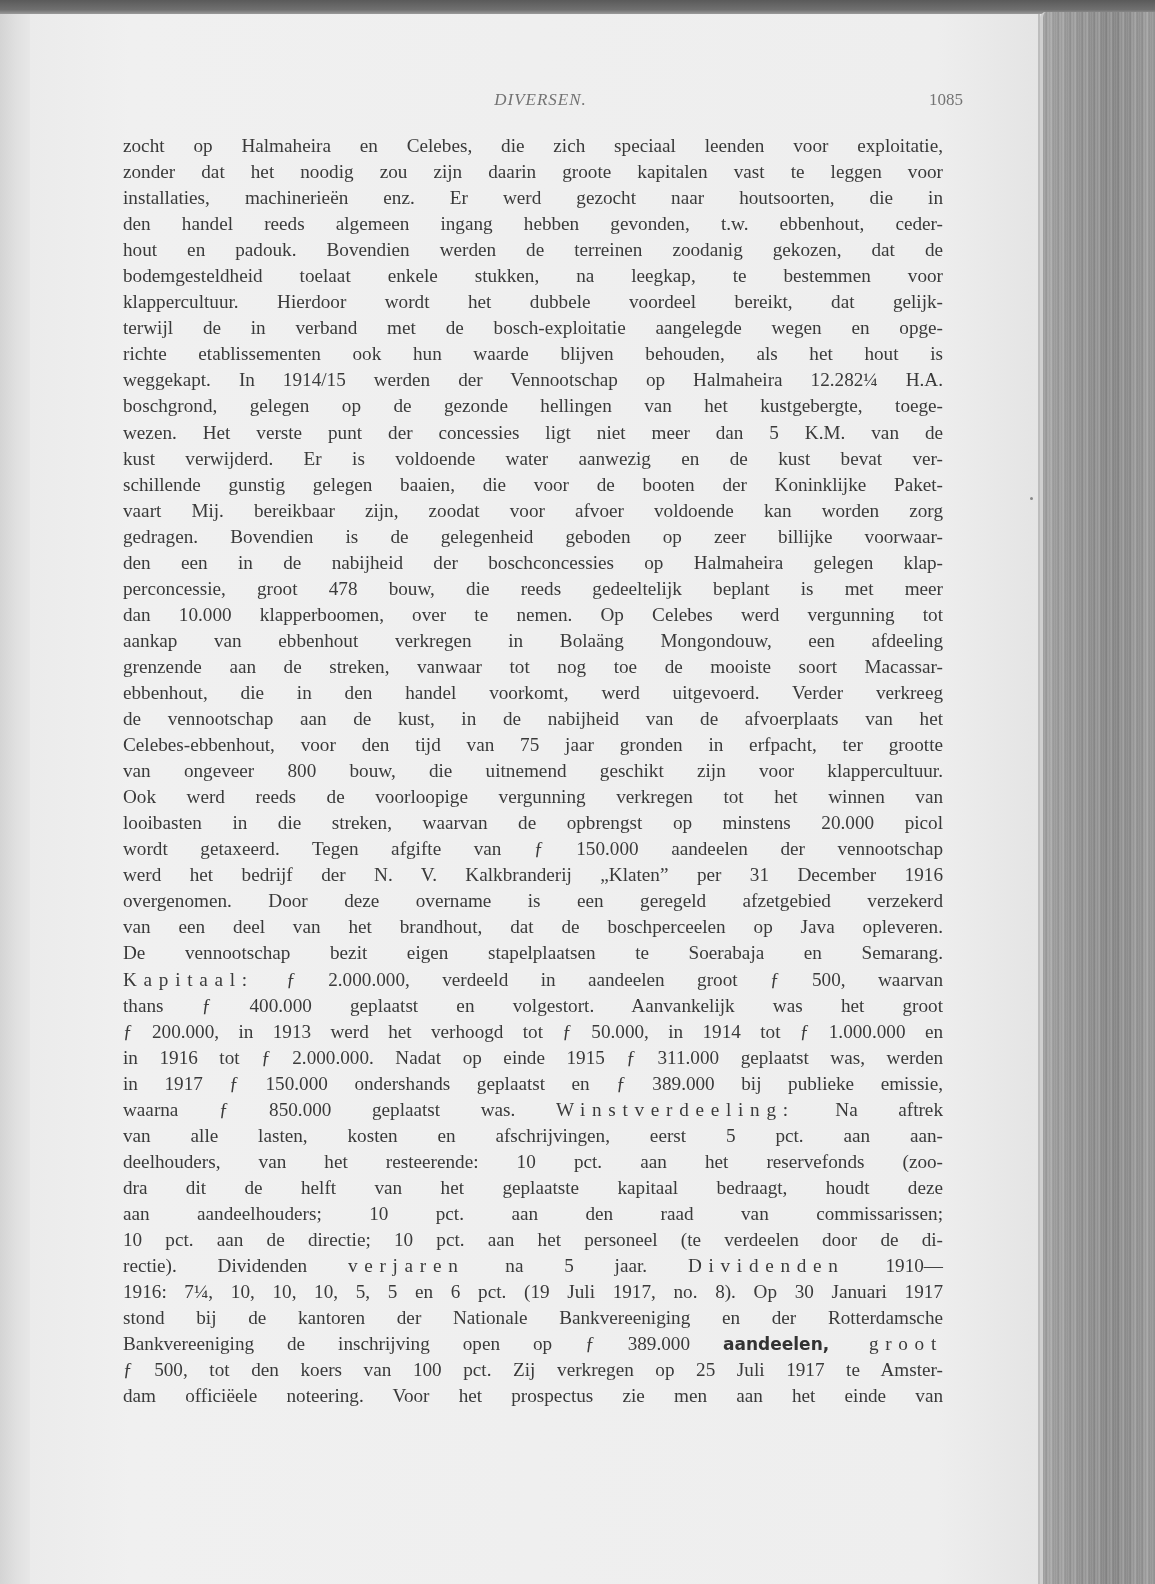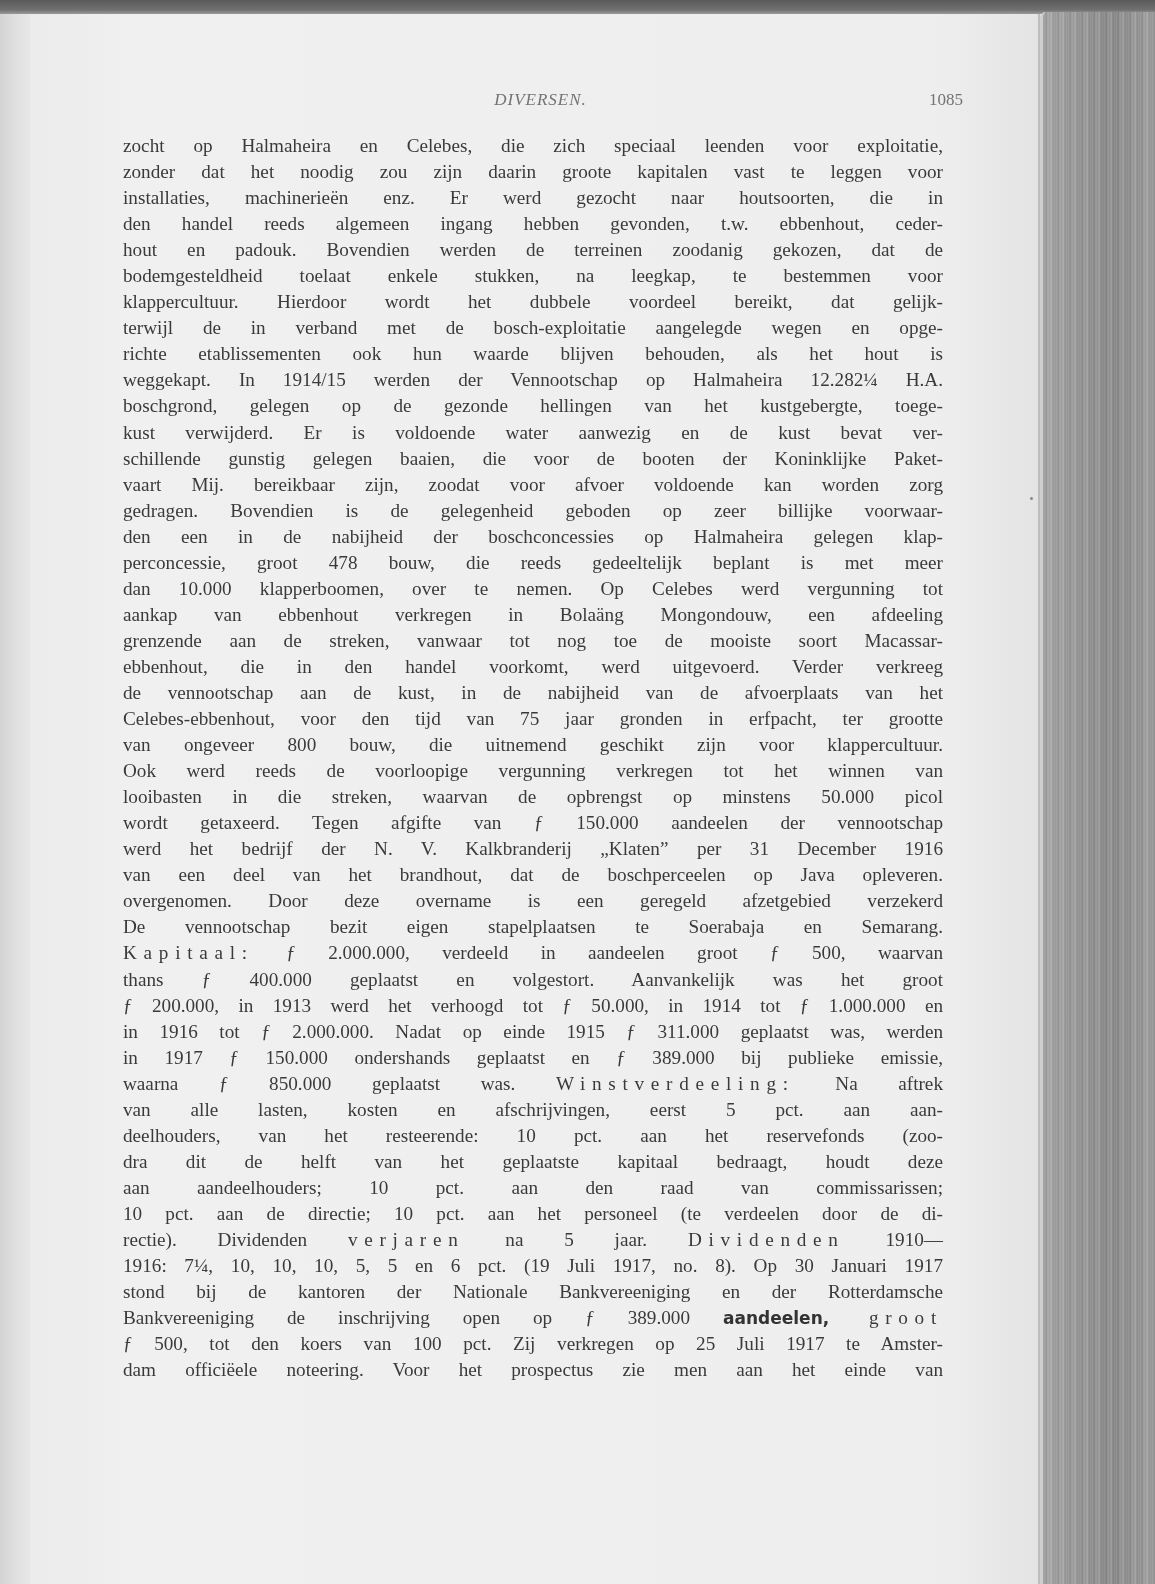--- a/index.html
+++ b/index.html
@@ -125,39 +125,40 @@
   <span class="line">zonder dat het noodig zou zijn daarin groote kapitalen vast te leggen voor</span>
   <span class="line">installaties, machinerieën enz.  Er werd gezocht naar houtsoorten, die in</span>
   <span class="line">den handel reeds algemeen ingang hebben gevonden, t.w. ebbenhout, ceder-</span>
   <span class="line">hout en padouk.  Bovendien werden de terreinen zoodanig gekozen, dat de</span>
   <span class="line">bodemgesteldheid toelaat enkele stukken, na leegkap, te bestemmen voor</span>
   <span class="line">klappercultuur.  Hierdoor wordt het dubbele voordeel bereikt, dat gelijk-</span>
   <span class="line">terwijl de in verband met de bosch-exploitatie aangelegde wegen en opge-</span>
   <span class="line">richte etablissementen ook hun waarde blijven behouden, als het hout is</span>
   <span class="line">weggekapt.  In 1914/15 werden der Vennootschap op Halmaheira 12.282¼ H.A.</span>
   <span class="line">boschgrond, gelegen op de gezonde hellingen van het kustgebergte, toege-</span>
+  <span class="line">wezen.  Het verste punt der concessies ligt niet meer dan 5 K.M. van de</span>
   <span class="line">kust verwijderd.  Er is voldoende water aanwezig en de kust bevat ver-</span>
   <span class="line">schillende gunstig gelegen baaien, die voor de booten der Koninklijke Paket-</span>
   <span class="line">vaart Mij. bereikbaar zijn, zoodat voor afvoer voldoende kan worden zorg</span>
   <span class="line">gedragen.  Bovendien is de gelegenheid geboden op zeer billijke voorwaar-</span>
   <span class="line">den een in de nabijheid der boschconcessies op Halmaheira gelegen klap-</span>
   <span class="line">perconcessie, groot 478 bouw, die reeds gedeeltelijk beplant is met meer</span>
   <span class="line">dan 10.000 klapperboomen, over te nemen.  Op Celebes werd vergunning tot</span>
   <span class="line">aankap van ebbenhout verkregen in Bolaäng Mongondouw, een afdeeling</span>
   <span class="line">grenzende aan de streken, vanwaar tot nog toe de mooiste soort Macassar-</span>
   <span class="line">ebbenhout, die in den handel voorkomt, werd uitgevoerd.  Verder verkreeg</span>
   <span class="line">de vennootschap aan de kust, in de nabijheid van de afvoerplaats van het</span>
   <span class="line">Celebes-ebbenhout, voor den tijd van 75 jaar gronden in erfpacht, ter grootte</span>
   <span class="line">van ongeveer 800 bouw, die uitnemend geschikt zijn voor klappercultuur.</span>
   <span class="line">Ook werd reeds de voorloopige vergunning verkregen tot het winnen van</span>
-  <span class="line">looibasten in die streken, waarvan de opbrengst op minstens 50.000 picol</span>
+  <span class="line">looibasten in die streken, waarvan de opbrengst op minstens 20.000 picol</span>
   <span class="line">wordt getaxeerd.  Tegen afgifte van ƒ 150.000 aandeelen der vennootschap</span>
   <span class="line">werd het bedrijf der N. V. Kalkbranderij „Klaten” per 31 December 1916</span>
+  <span class="line">overgenomen.  Door deze overname is een geregeld afzetgebied verzekerd</span>
   <span class="line">van een deel van het brandhout, dat de boschperceelen op Java opleveren.</span>
-  <span class="line">overgenomen.  Door deze overname is een geregeld afzetgebied verzekerd</span>
   <span class="line">De vennootschap bezit eigen stapelplaatsen te Soerabaja en Semarang.</span>
 
   <span class="line"><span class="spaced">Kapitaal:</span><span> ƒ 2.000.000,  verdeeld  in aandeelen groot ƒ 500, waarvan</span></span>
 
   <span class="line">thans  ƒ 400.000  geplaatst  en volgestort.  Aanvankelijk was het groot</span>
   <span class="line">ƒ 200.000, in 1913 werd het verhoogd tot ƒ 50.000, in 1914 tot ƒ 1.000.000 en</span>
   <span class="line">in 1916 tot ƒ 2.000.000.  Nadat op einde 1915 ƒ 311.000 geplaatst was, werden</span>
   <span class="line">in 1917 ƒ 150.000 ondershands geplaatst en ƒ 389.000 bij publieke emissie,</span>
 
   <span class="line"><span>waarna  ƒ 850.000  geplaatst  was.  </span><span class="spaced">Winstverdeeling:</span><span> Na  aftrek</span></span>

